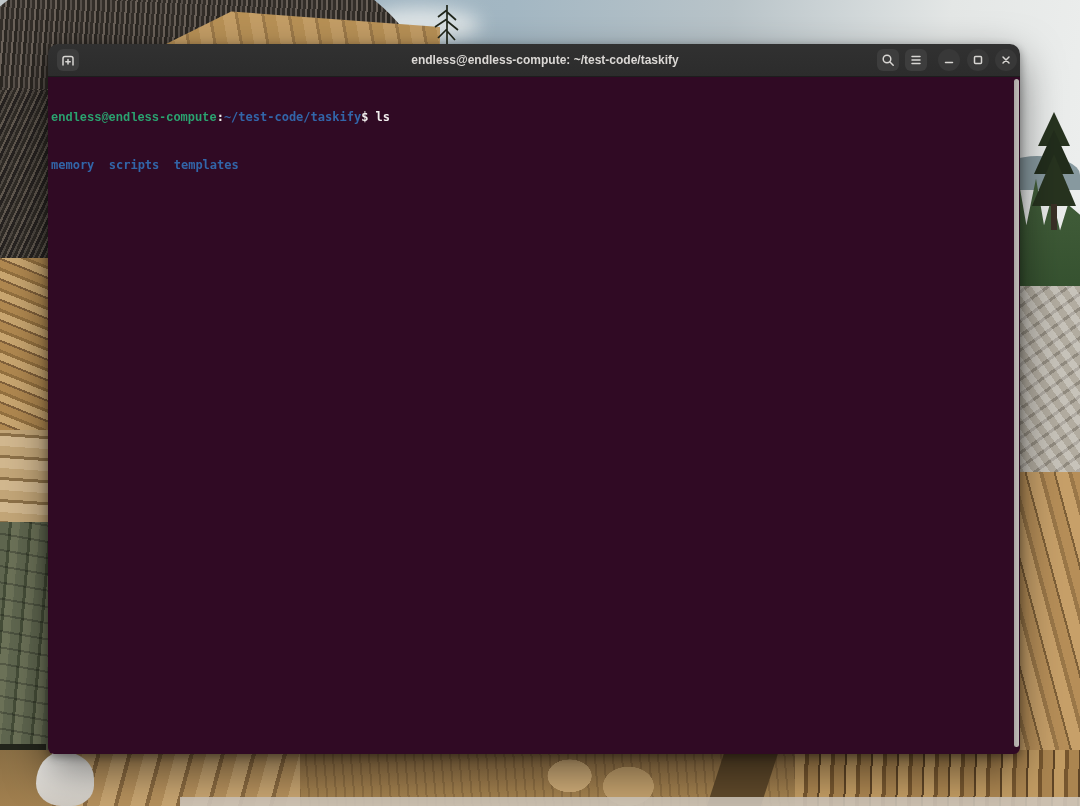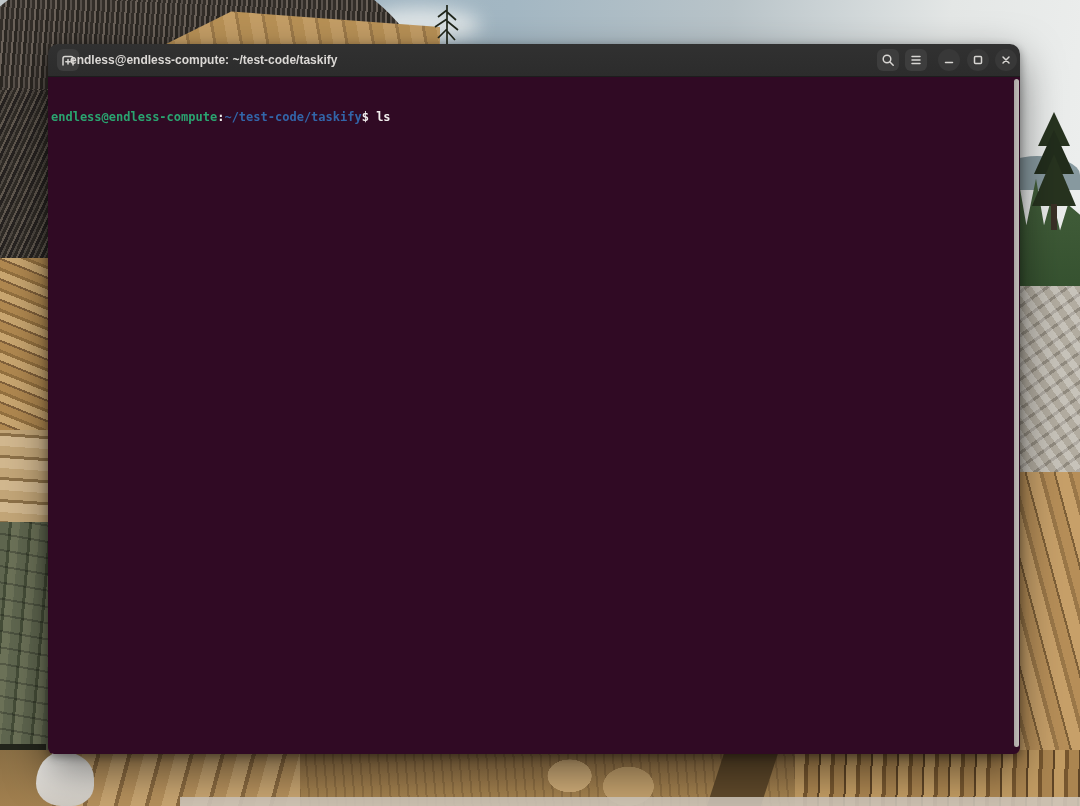--- a/index.html
+++ b/index.html
@@ -56,36 +56,36 @@
     background:linear-gradient(180deg,#f3f2ef,#cfcac2);border-radius:46% 54% 42% 46%/62% 52% 40% 44%;}
   .wp-white-object::before{content:"";position:absolute;left:16px;top:-8px;width:20px;height:20px;
     background:#eeedea;border-radius:50% 50% 45% 45%;}
 
   
   .window{position:absolute;left:48px;top:44px;width:972px;height:710px;border-radius:10px 10px 6px 6px;
     overflow:hidden;display:flex;flex-direction:column;
     box-shadow:0 16px 42px rgba(0,0,0,.5),0 3px 10px rgba(0,0,0,.38);}
   .titlebar{height:33px;flex:0 0 33px;background:linear-gradient(180deg,#313131,var(--titlebar-bg));
     display:flex;align-items:center;position:relative;border-bottom:1px solid #1d1d1d;}
-  .title{position:absolute;left:0;right:0;text-align:left;font-size:12px;font-weight:bold;
+  .title{position:absolute;left:0;right:0;text-align:center;font-size:12px;font-weight:bold;
     color:var(--title-text);pointer-events:none;padding-left:22px;}
   .tb-btn{width:22px;height:22px;border-radius:6px;background:var(--titlebar-button-bg);
     display:flex;align-items:center;justify-content:center;flex:0 0 auto;}
   .tb-circle{width:22px;height:22px;border-radius:50%;background:var(--titlebar-circle-bg);
     display:flex;align-items:center;justify-content:center;flex:0 0 auto;}
   .newtab{margin-left:9px;}
   .spacer{flex:1;}
   .search{margin-right:6px;} .menu{margin-right:11px;}
   .minimize{margin-right:7px;} .maximize{margin-right:6px;} .close{margin-right:3px;}
   .tb-icon{stroke:var(--titlebar-icon);stroke-width:1.5;fill:none;stroke-linecap:round;}
 
   .screen{flex:1;background:var(--terminal-bg);position:relative;
     font-family:"DejaVu Sans Mono",monospace;font-weight:bold;font-size:12px;line-height:15.5px;
     color:var(--terminal-text);padding:2px 10px 0 3px;white-space:pre;}
-  .u{color:var(--prompt-user);} .p{color:var(--prompt-path);} .w{color:var(--terminal-text);}
+  .u{color:var(--prompt-user);font-family:Liberation Mono, monospace;} .p{color:var(--prompt-path);} .w{color:var(--terminal-text);}
   .ls-entry{color:var(--prompt-path);} .ls-entry + .ls-entry{margin-left:14.4px;}
   .cursor{display:inline-block;width:7.2px;height:13.5px;background:var(--cursor);
     margin-left:7.2px;vertical-align:-2px;}
   .scrollbar{position:absolute;top:2px;right:1px;width:5px;height:668px;border-radius:3px;
     background:linear-gradient(90deg,#aaa6a3,var(--scrollbar));}
 </style>
 </head>
 <body>
 
 <div class="wp wp-sky"></div>
@@ -152,15 +152,16 @@
     </div>
     <div class="tb-circle close">
       <svg width="16" height="16" viewBox="0 0 16 16">
         <path class="tb-icon" d="M5 5 L11 11 M11 5 L5 11"></path>
       </svg>
     </div>
   </div>
 
   <div class="screen">
     <div><span class="u">endless@endless-compute</span><span class="w">:</span><span class="p">~/test-code/taskify</span><span class="w">$</span><span class="w"> ls</span></div>
+    <div><span class="ls-entry">memory</span><span class="ls-entry">scripts</span><span class="ls-entry">templates</span></div>
     <div class="scrollbar"></div>
   </div>
 </div>
 
 </body></html>

